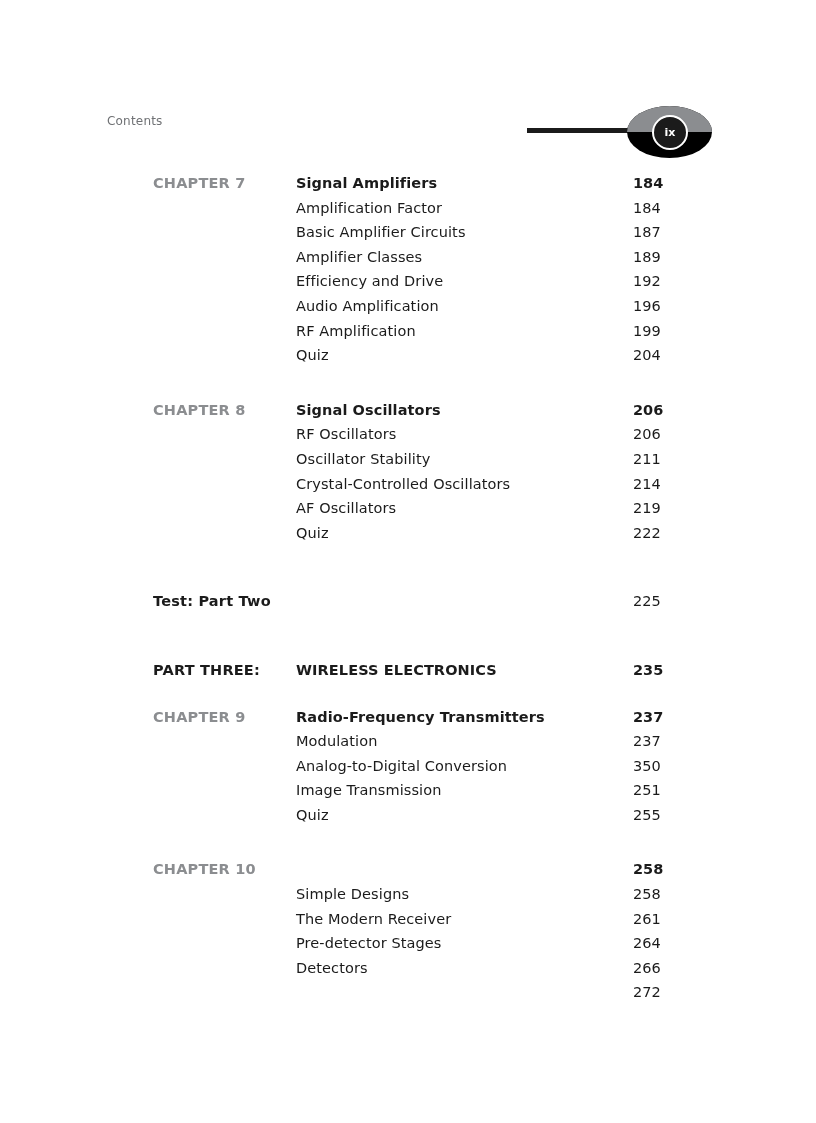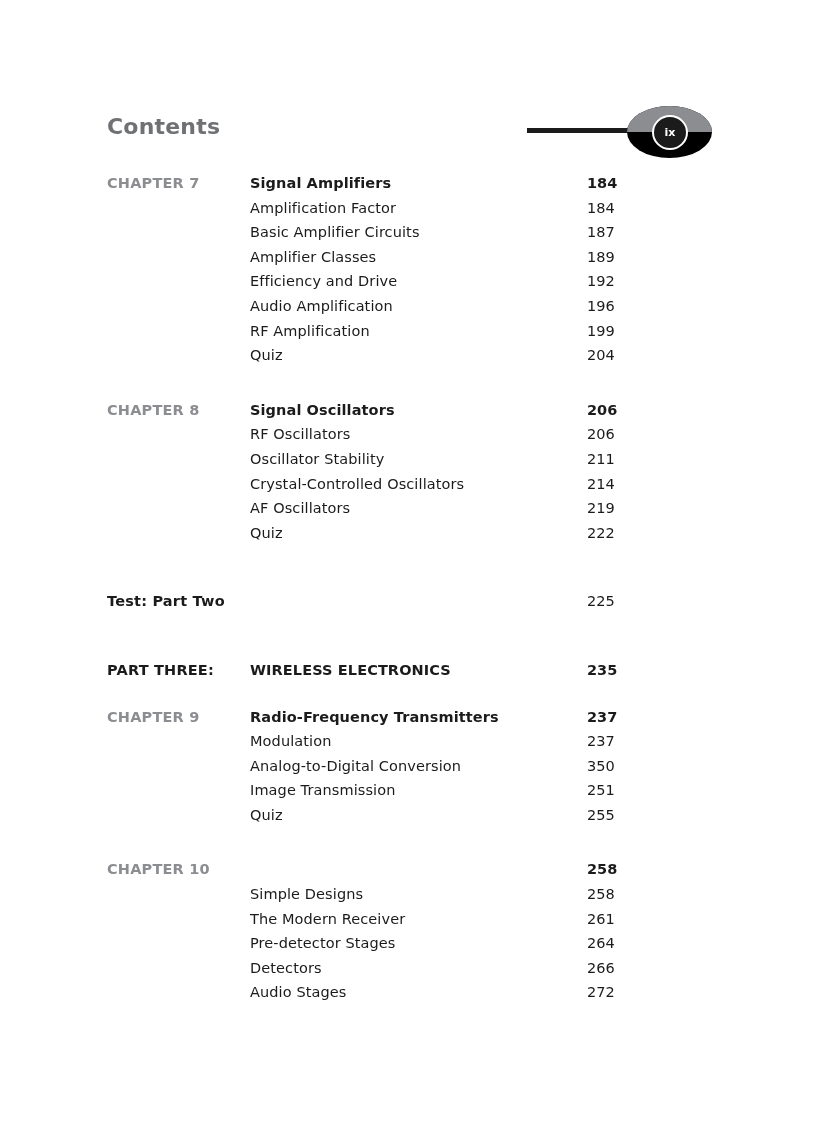--- a/index.html
+++ b/index.html
@@ -28,22 +28,22 @@
     position: absolute;
     left: 107px;
     top: 108px;
     width: 610px;
     height: 52px;
   }
   .header-title {
     position: absolute;
     left: 0;
     top: 6px;
-    font-size: 22px;
-    font-weight: bold;
+    font-size: 12px;
+    font-weight: normal;
     color: #6f7174;
     letter-spacing: .2px;
   }
   .header-rule {
     position: absolute;
     left: 420px;
     top: 20px;
     width: 120px;
     height: 5px;
     background: #1b1b1b;
@@ -94,20 +94,21 @@
   
   .toc {
     position: absolute;
     left: 107px;
     top: 175px;
     width: 610px;
   }
 
   .group {
     position: relative;
+    margin-left: 46px;
   }
   .row {
     position: relative;
     height: 24.6px;
     font-size: 14.5px;
   }
   .col-label {
     position: absolute;
     left: 0;
     top: 0;
@@ -288,19 +289,18 @@
         </div>
         <div class="row ">
           <div class="col-title">Pre-detector Stages</div>
           <div class="col-page">264</div>
         </div>
         <div class="row ">
           <div class="col-title">Detectors</div>
           <div class="col-page">266</div>
         </div>
         <div class="row ">
-          <div class="col-title">Audio Stages</div>
           <div class="col-page">272</div>
         </div>
       </div>
     </div>
 
 </div>
 
 </body></html>

